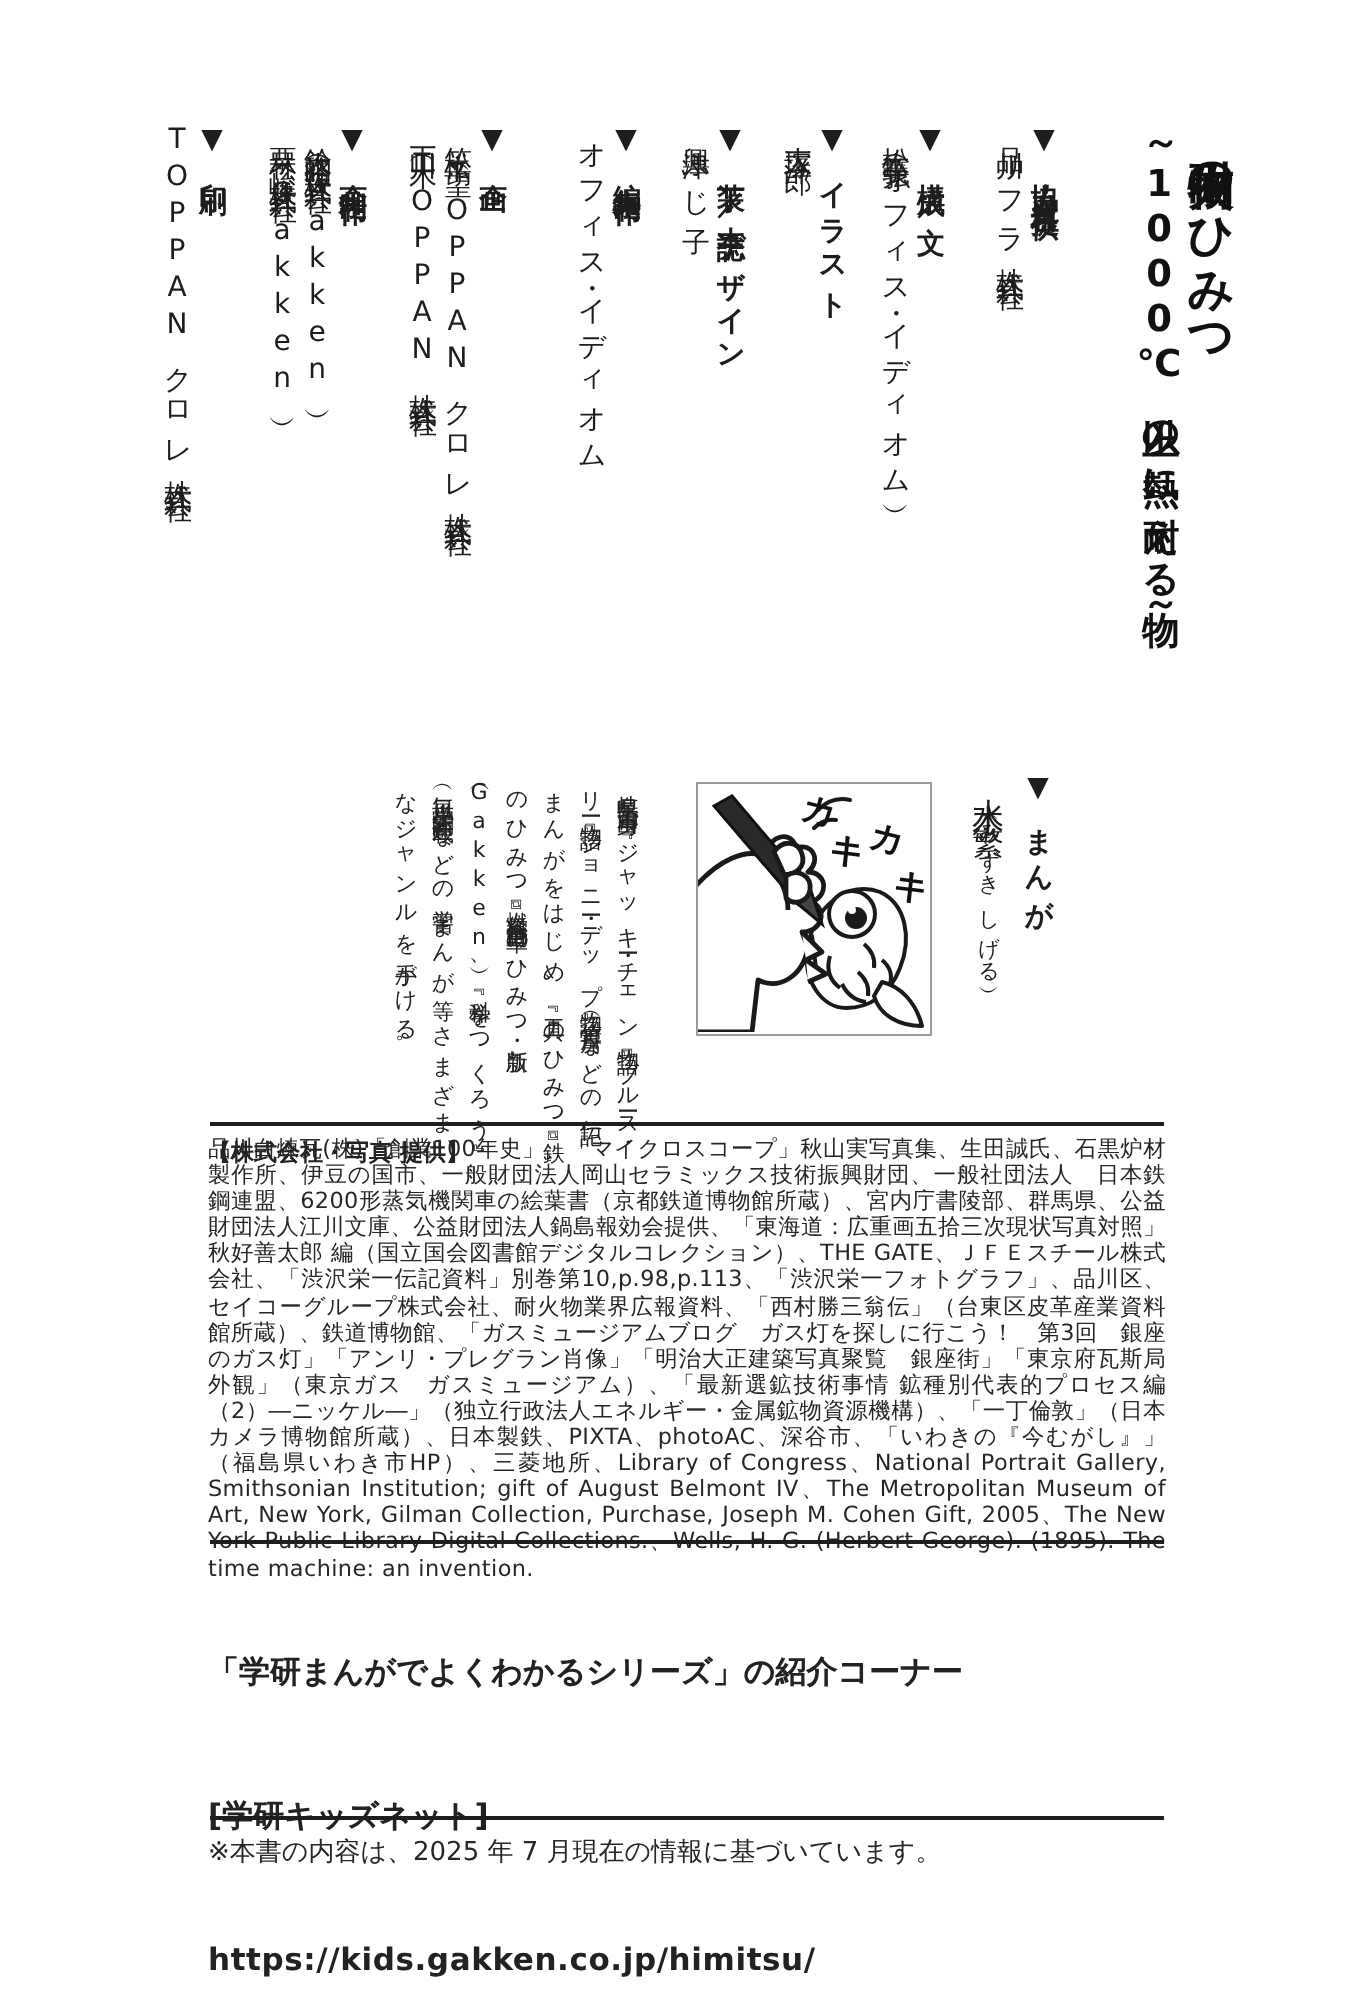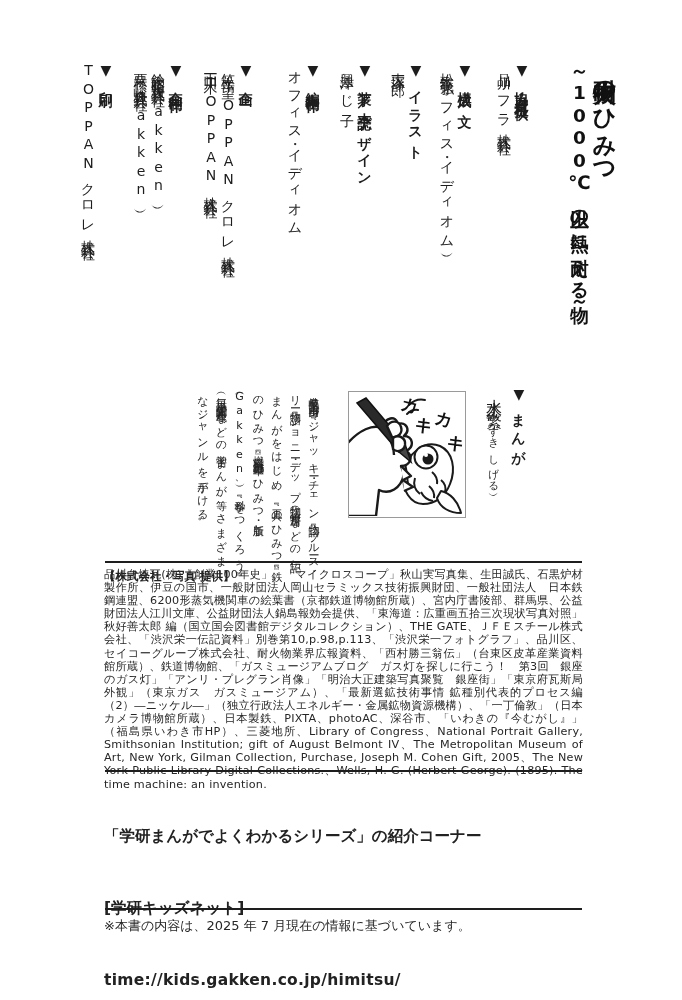--- a/index.html
+++ b/index.html
@@ -158,19 +158,19 @@
   <div class="rule r1"></div>
 
   <div class="ref-head">【株式会社・写真 提供】</div>
   <p class="ref-body">品川白煉瓦(株)「創業100年史」、「マイクロスコープ」秋山実写真集、生田誠氏、石黒炉材製作所、伊豆の国市、一般財団法人岡山セラミックス技術振興財団、一般社団法人　日本鉄鋼連盟、6200形蒸気機関車の絵葉書（京都鉄道博物館所蔵）、宮内庁書陵部、群馬県、公益財団法人江川文庫、公益財団法人鍋島報効会提供、「東海道：広重画五拾三次現状写真対照」秋好善太郎 編（国立国会図書館デジタルコレクション）、THE GATE、ＪＦＥスチール株式会社、「渋沢栄一伝記資料」別巻第10,p.98,p.113、「渋沢栄一フォトグラフ」、品川区、セイコーグループ株式会社、耐火物業界広報資料、「西村勝三翁伝」（台東区皮革産業資料館所蔵）、鉄道博物館、「ガスミュージアムブログ　ガス灯を探しに行こう！　第3回　銀座のガス灯」「アンリ・プレグラン肖像」「明治大正建築写真聚覧　銀座街」「東京府瓦斯局外観」（東京ガス　ガスミュージアム）、「最新選鉱技術事情 鉱種別代表的プロセス編（2）―ニッケル―」（独立行政法人エネルギー・金属鉱物資源機構）、「一丁倫敦」（日本カメラ博物館所蔵）、日本製鉄、PIXTA、photoAC、深谷市、「いわきの『今むがし』」（福島県いわき市HP）、三菱地所、Library of Congress、National Portrait Gallery, Smithsonian Institution; gift of August Belmont IV、The Metropolitan Museum of Art, New York, Gilman Collection, Purchase, Joseph M. Cohen Gift, 2005、The New York Public Library Digital Collections.、Wells, H. G. (Herbert George). (1895). The time machine: an invention.</p>
 
   <div class="rule r2"></div>
 
   <div class="promo">
     <div class="promo-intro">「学研まんがでよくわかるシリーズ」の紹介コーナー</div>
     <div class="promo-label">[学研キッズネット]</div>
-    <a class="promo-url">time://kids.gakken.co.jp/himitsu/</a>
+    <a class="promo-url">https://kids.gakken.co.jp/himitsu/</a>
   </div>
 
   <div class="rule r3"></div>
 
   <div class="note">※本書の内容は、2025 年 7 月現在の情報に基づいています。</div>
 </div>
 
 </body></html>

